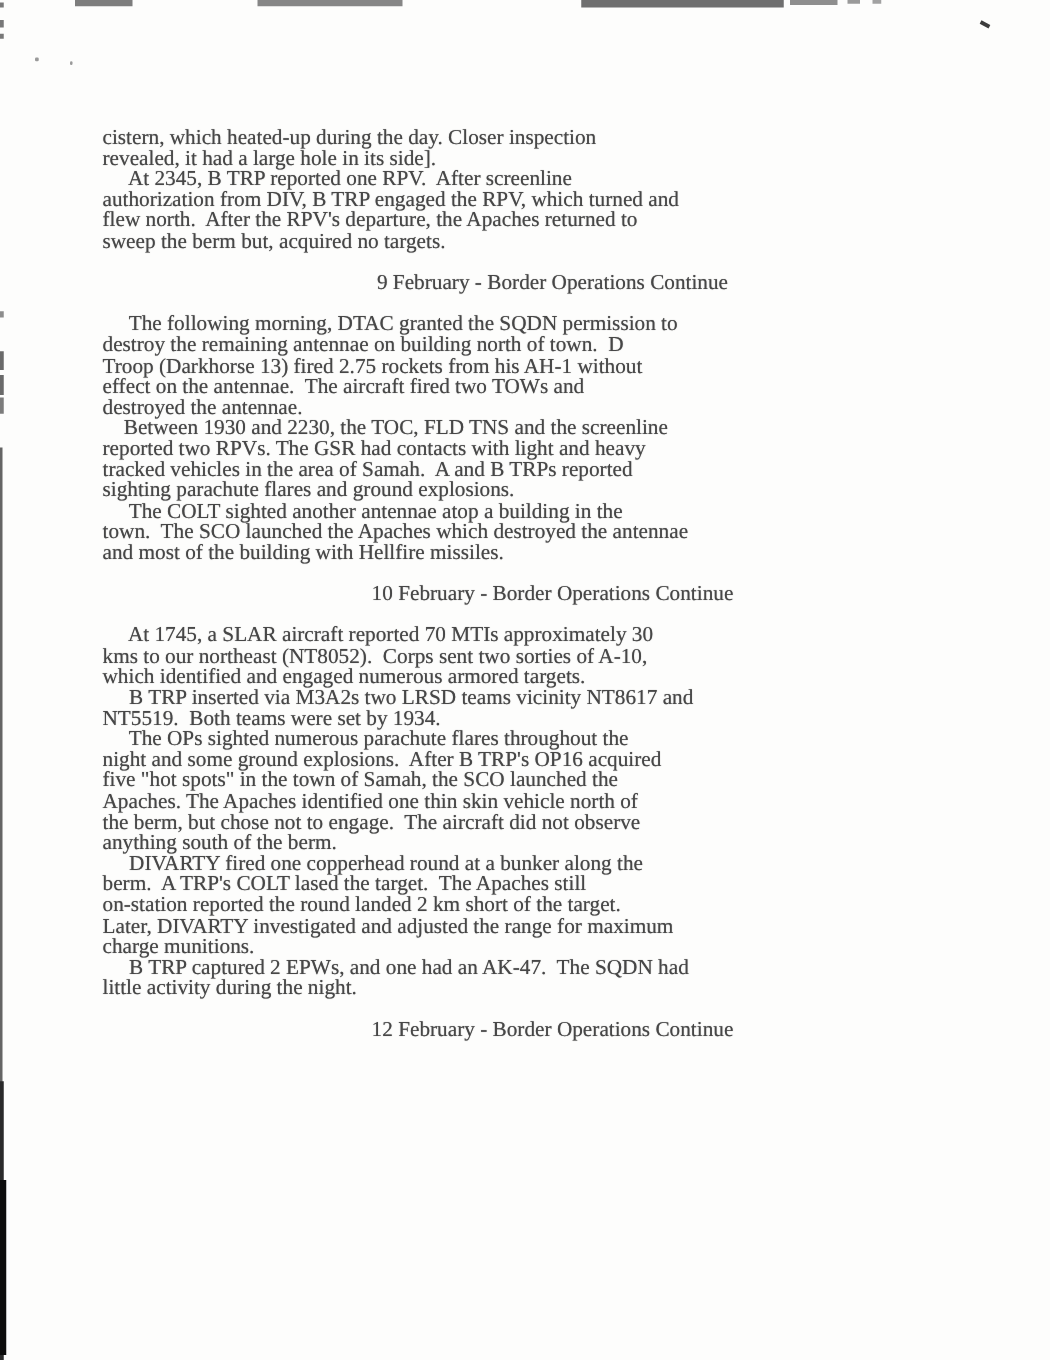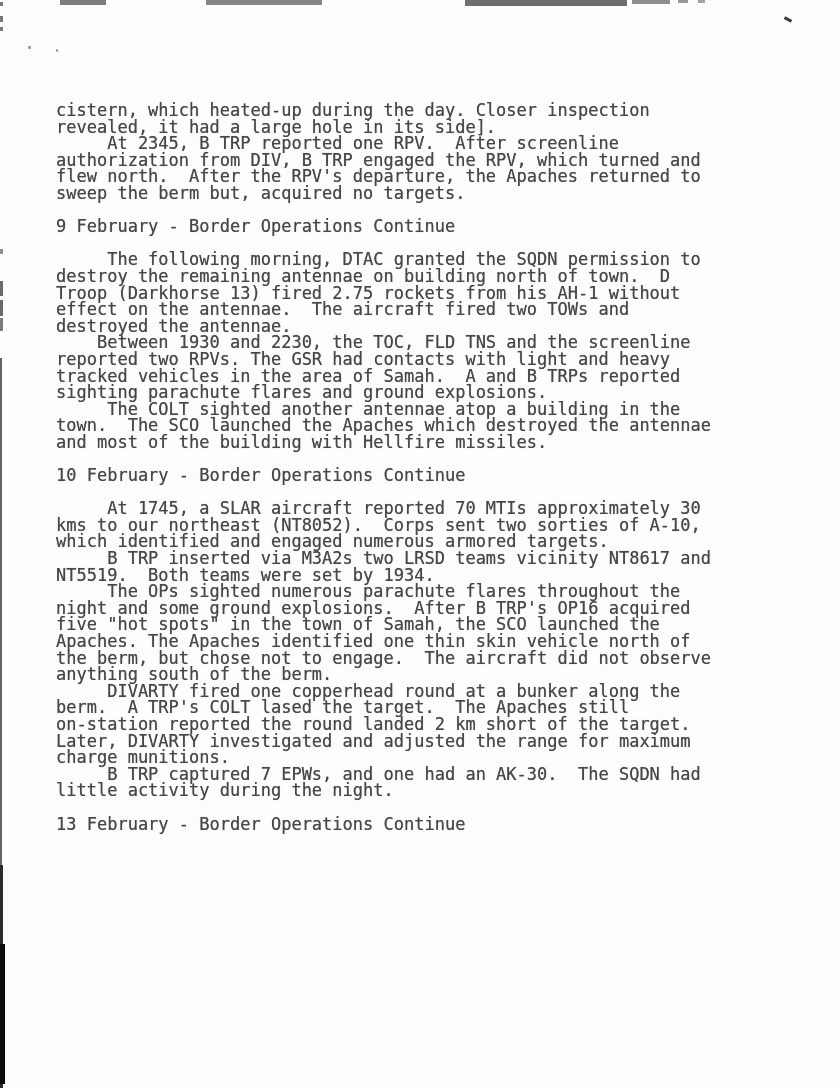--- a/index.html
+++ b/index.html
@@ -11,35 +11,36 @@
     position: relative;
     width: 840px;
     height: 1088px;
     background: #fdfdfc;
     overflow: hidden;
     font-family: "DejaVu Sans Mono", "Liberation Mono", monospace;
   }
   
   .doc {
     position: absolute;
-    left: 56px;
+    left: 82px;
     top: 102px;
     width: 720px;
     font-size: 17px;
     line-height: 16.6px;
     color: #474747;
     letter-spacing: 0px;
     text-shadow: 0 0 0.7px rgba(80,80,80,0.75);
+    font-family: Liberation Serif, serif;
   }
   .doc .block {
     white-space: pre;
     margin: 0;
   }
   .doc .heading {
-    text-align: left;
+    text-align: center;
     margin-top: 16.6px;
     margin-bottom: 16.6px;
   }
   
   .artifact { position: absolute; }
   .topfrag { top: 0; height: 5px; background: #7d7d7d; }
   .leftline {
     left: 0; top: 358px; width: 2px; height: 730px;
     background: #4a4a4a; opacity: 0.85;
   }
@@ -115,18 +116,18 @@
 night and some ground explosions.  After B TRP's OP16 acquired
 five "hot spots" in the town of Samah, the SCO launched the
 Apaches. The Apaches identified one thin skin vehicle north of
 the berm, but chose not to engage.  The aircraft did not observe
 anything south of the berm.
      DIVARTY fired one copperhead round at a bunker along the
 berm.  A TRP's COLT lased the target.  The Apaches still
 on-station reported the round landed 2 km short of the target.
 Later, DIVARTY investigated and adjusted the range for maximum
 charge munitions.</div>
-      <div class="block paragraph">     B TRP captured 7 EPWs, and one had an AK-30.  The SQDN had
+      <div class="block paragraph">     B TRP captured 2 EPWs, and one had an AK-47.  The SQDN had
 little activity during the night.</div>
-      <div class="block heading">13 February - Border Operations Continue</div>
+      <div class="block heading">12 February - Border Operations Continue</div>
     </div>
 
 </div>
 
 </body></html>

